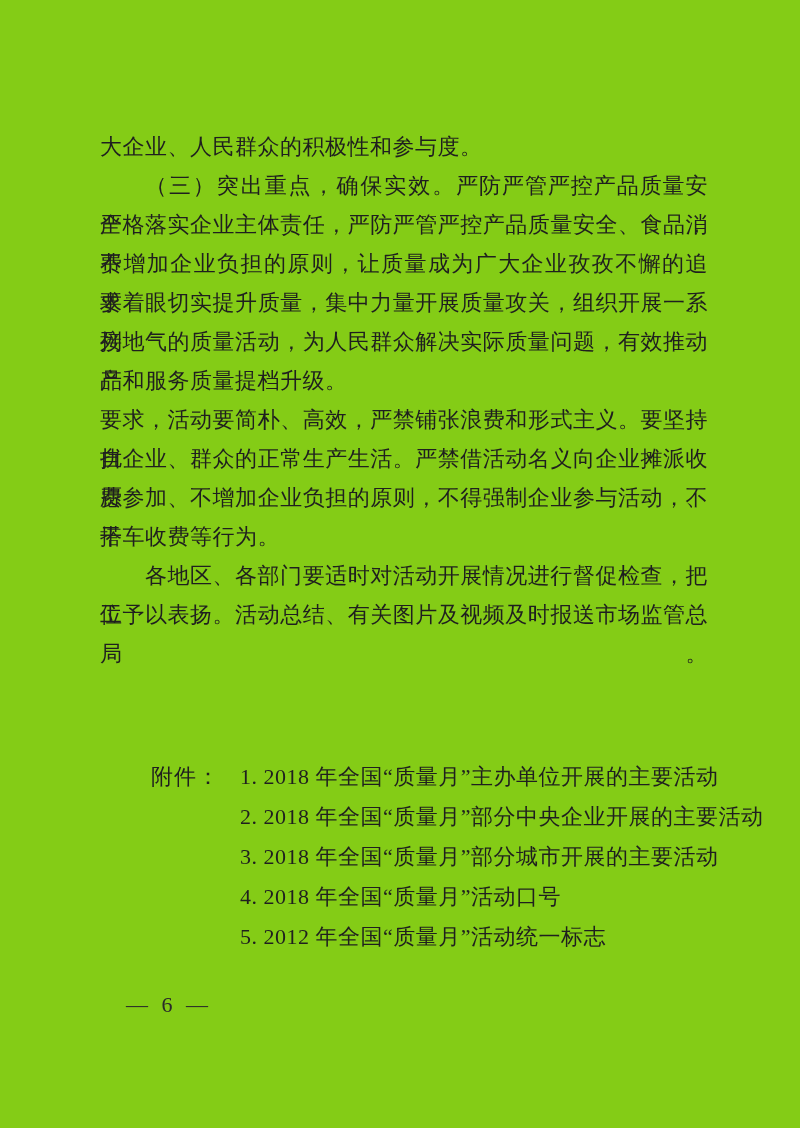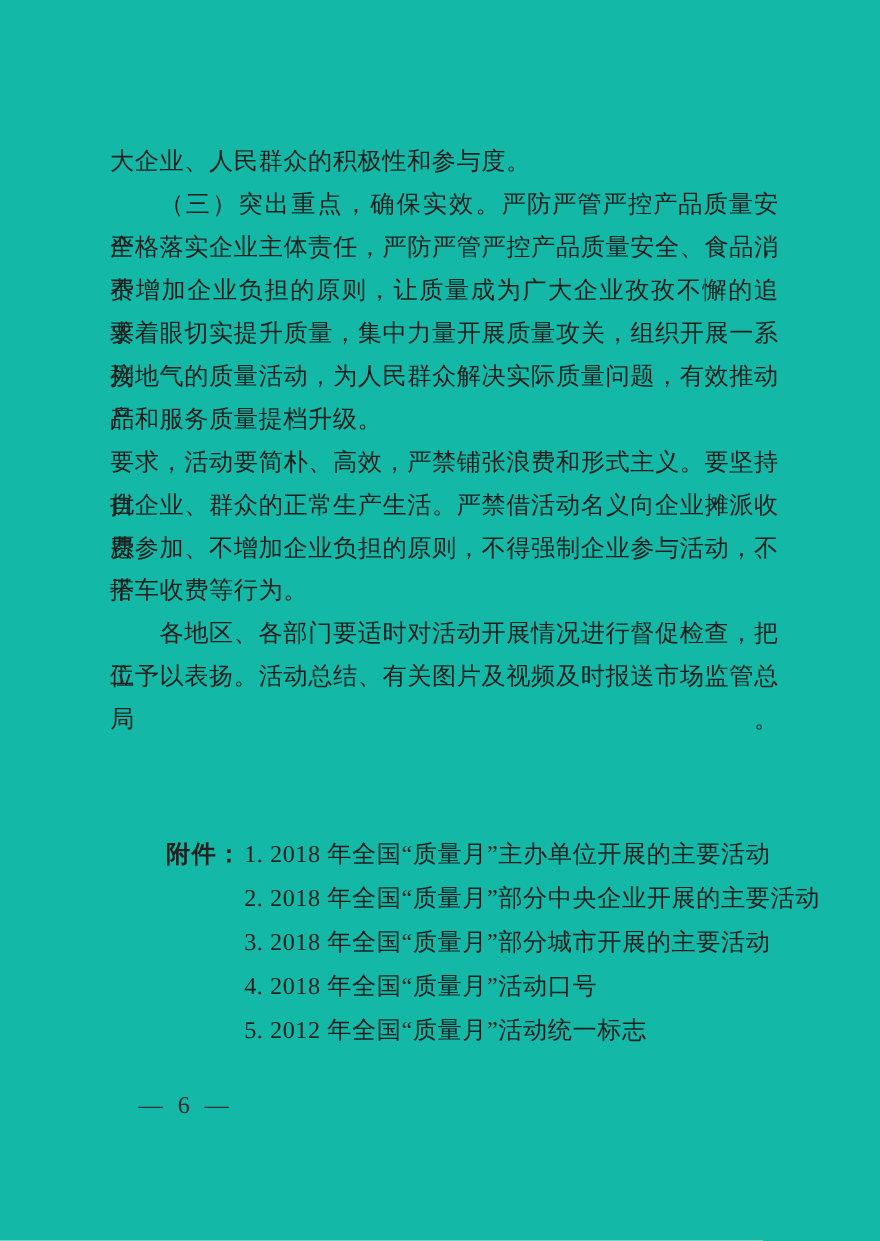--- a/index.html
+++ b/index.html
@@ -4,21 +4,21 @@
 <style>
   html, body {
     margin: 0;
     padding: 0;
     background: #ffffff;
   }
   .page {
     position: relative;
     width: 800px;
     height: 1128px;
-    background: #14b8a6;
+    background: #84cc16;
     overflow: hidden;
     font-family: "Liberation Serif", "DejaVu Serif", serif;
     color: #1f1f1f;
   }
   .body-text {
     position: absolute;
     left: 100px;
     top: 127px;
     width: 608px;
   }
@@ -47,24 +47,23 @@
     top: 757px;
     width: 600px;
     display: flex;
     align-items: flex-start;
   }
   .att-label {
     font-size: 22px;
     line-height: 40px;
     white-space: nowrap;
     letter-spacing: 1px;
-    font-weight: bold;
   }
   .att-items {
-    margin-left: 2px;
+    margin-left: 20px;
   }
   .att-item {
     font-size: 22px;
     line-height: 40px;
     white-space: nowrap;
     letter-spacing: 0.5px;
   }
   .footer {
     position: absolute;
     left: 126px;

